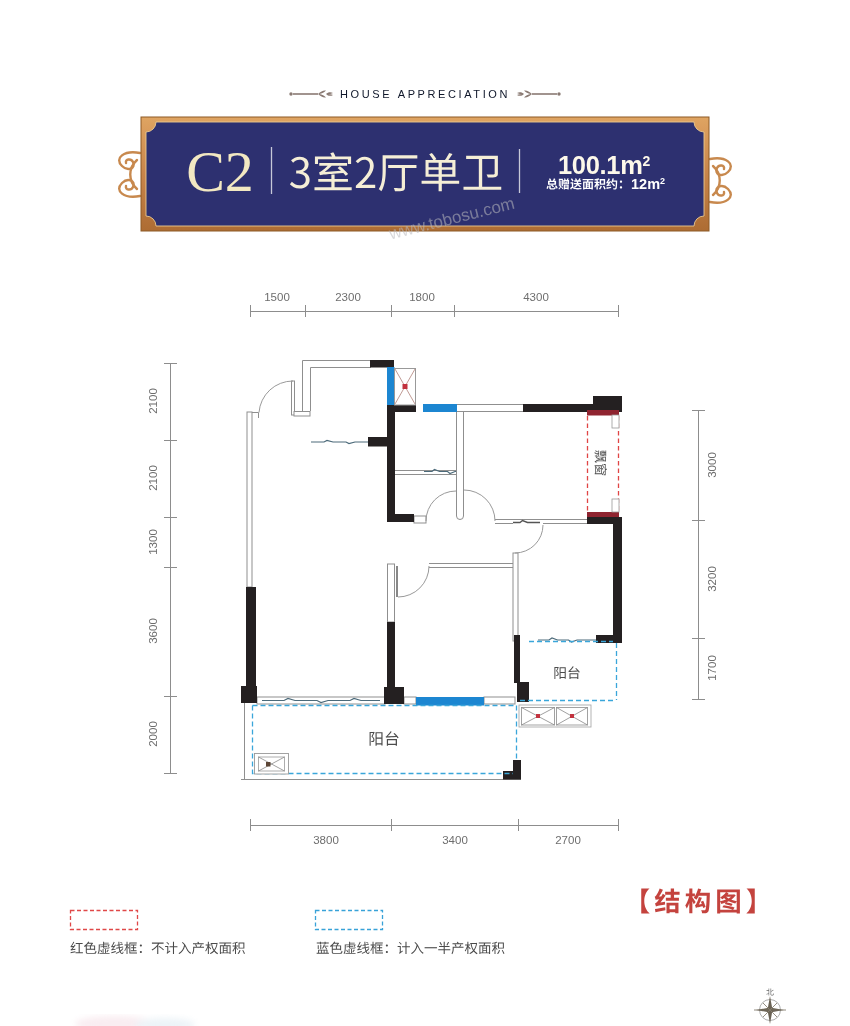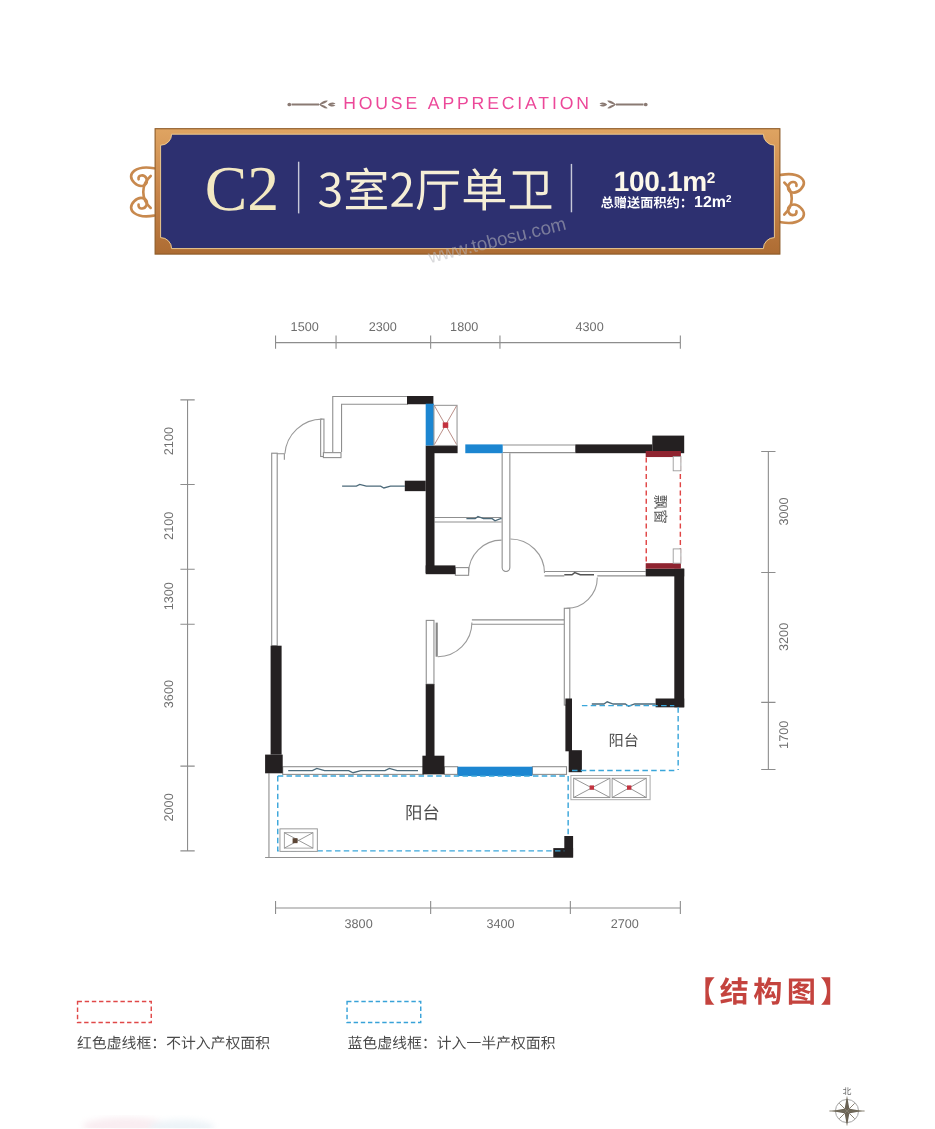--- a/index.html
+++ b/index.html
@@ -1,20 +1,20 @@
 <!DOCTYPE html>
 <html><head>
 <meta charset="utf-8">
 <style>
   html,body{margin:0;padding:0;}
   body{width:850px;height:1026px;background:#fff;position:relative;overflow:hidden;
        font-family:"Liberation Sans",sans-serif;}
   #hdr{position:absolute;left:0;top:86px;width:850px;height:24px;text-align:center;}
   #hdrrow{display:inline-flex;align-items:center;gap:6px;}
-  #hdrtxt{font-size:16px;letter-spacing:2.6px;color:#ec4899;font-weight:normal;}
+  #hdrtxt{font-size:11px;letter-spacing:2.6px;color:#0f172a;font-weight:normal;}
 </style>
 </head>
 <body>
 
 <div id="hdr">
   <div id="hdrrow">
     <svg width="46" height="16" viewBox="0 0 46 16">
       <circle cx="3" cy="8" r="1.7" fill="#8a7a73"></circle>
       <path d="M5 8 H30" stroke="#8a7a73" stroke-width="1.6"></path>
       <path d="M30 8 C33 5.5,35 4,38 4.5 C36.5 6.5,34 7.5,31.5 8 C34 8.5,36.5 9.5,38 11.5 C35 12,33 10.5,30 8 Z" fill="#8a7a73"></path>

